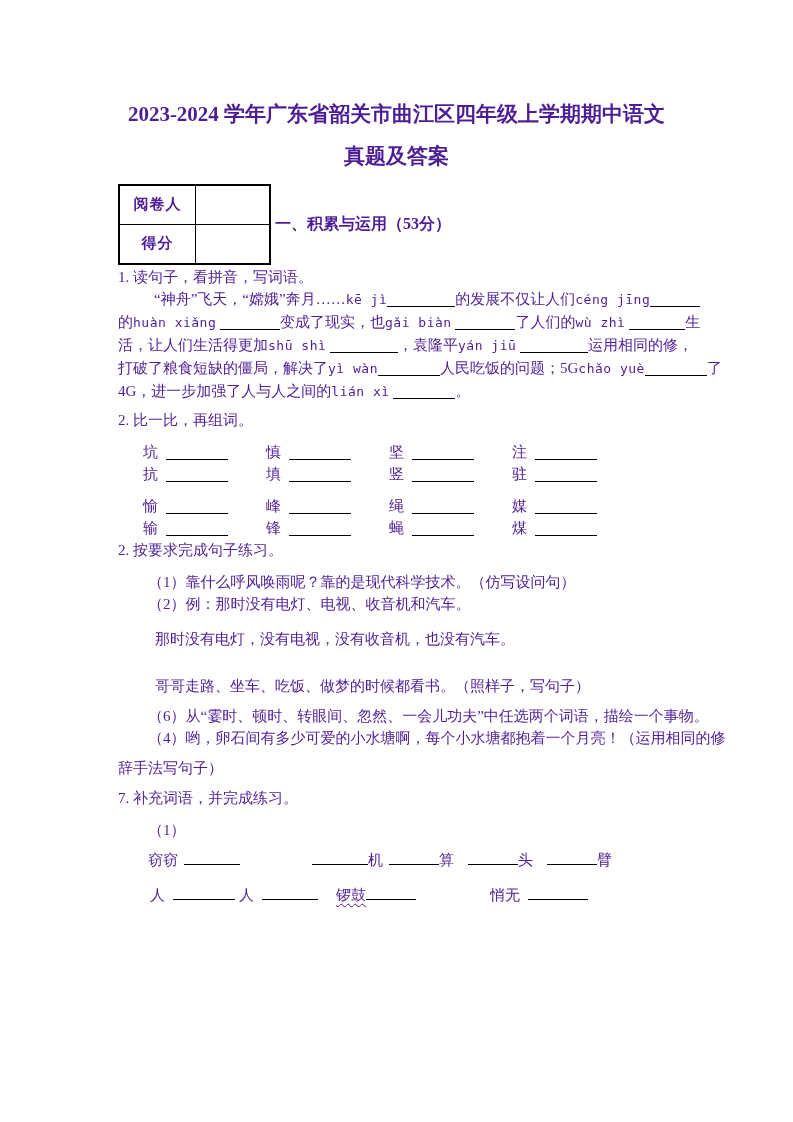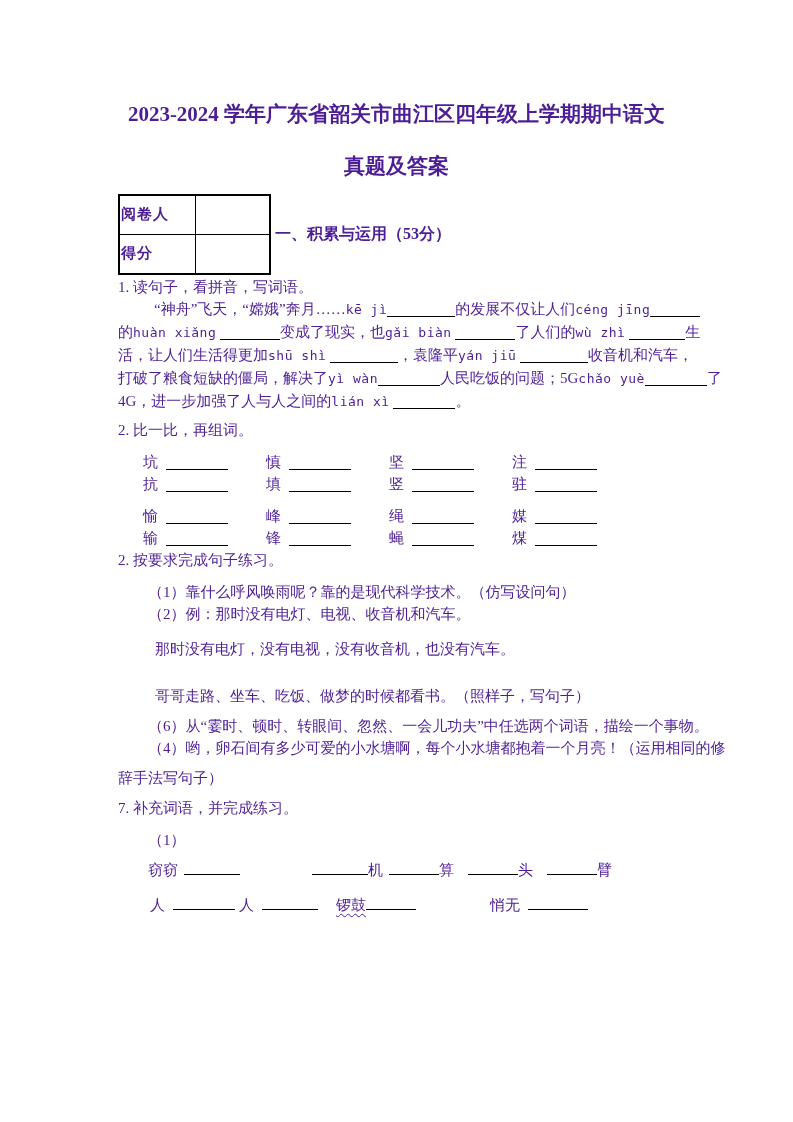--- a/index.html
+++ b/index.html
@@ -6,30 +6,30 @@
   .page {
     position:relative;
     width:793px; height:1122px;
     background:#ffffff;
     color:#4c1d95;
     font-family:"Liberation Serif","DejaVu Serif",serif;
     overflow:hidden;
   }
   .title { text-align:center; font-weight:bold; font-size:21px; line-height:28px; }
   .title1 { padding-top:100px; }
-  .title2 { margin-top:24px; }
+  .title2 { margin-top:14px; }
 
   .tablerow {
     margin-left:118px; margin-top:0;
     display:flex; align-items:center;
     height:76px; margin-bottom:0;
   }
   table.score { border-collapse:collapse; border:2px solid #000; }
   table.score td { border:1px solid #000; height:36px; font-size:15px; }
-  td.lbl { width:73px; font-weight:bold; letter-spacing:1px; }
+  td.lbl { width:73px; text-align:center; font-weight:bold; letter-spacing:1px; }
   td.val { width:71px; }
   .sec-heading { font-size:16px; font-weight:bold; margin-left:4px; white-space:nowrap; }
 
   .content { margin-left:118px; width:562px; font-size:15px; }
   .line { line-height:22px; white-space:nowrap; }
   .ind1 { padding-left:36px; }
   .ind2 { padding-left:30px; }
   .ind3 { padding-left:37px; }
 
   .py { font-family:"DejaVu Sans Mono",monospace; font-size:13px; letter-spacing:0.5px; }
@@ -71,21 +71,21 @@
   </div>
 
   <div class="content">
 
     <div class="line mt4">1. 读句子，看拼音，写词语。</div>
 
     <div class="line ind1 mt11"><span>“神舟”飞天，“嫦娥”奔月……</span><span class="py">kē jì</span><span class="blank b68"></span><span>的发展不仅让人们</span><span class="py">céng jīng</span><span class="blank b50"></span></div>
 
     <div class="line mt11"><span>的</span><span class="py">huàn xiǎng</span> <span class="blank b60"></span><span>变成了现实，也</span><span class="py">gǎi biàn</span> <span class="blank b60"></span><span>了人们的</span><span class="py">wù zhì</span> <span class="blank b56"></span><span>生</span></div>
 
-    <div class="line mt11"><span>活，让人们生活得更加</span><span class="py">shū shì</span> <span class="blank b68"></span><span>，袁隆平</span><span class="py">yán jiū</span> <span class="blank b68"></span><span>收音机和汽车，</span></div>
+    <div class="line mt11"><span>活，让人们生活得更加</span><span class="py">shū shì</span> <span class="blank b68"></span><span>，袁隆平</span><span class="py">yán jiū</span> <span class="blank b68"></span><span>运用相同的修，</span></div>
 
     <div class="line mt11"><span>打破了粮食短缺的僵局，解决了</span><span class="py">yì wàn</span><span class="blank b62"></span><span>人民吃饭的问题；5G</span><span class="py">chǎo yuè</span><span class="blank b62"></span><span>了</span></div>
 
     <div class="line mt11"><span>4G，进一步加强了人与人之间的</span><span class="py">lián xì</span> <span class="blank b62"></span><span>。</span></div>
 
     <div class="line mt6">2. 比一比，再组词。</div>
 
     <div class="wordrow line mt10">
       <span class="cell"><span>坑</span><span class="blank"></span></span>
       <span class="cell"><span>慎</span><span class="blank"></span></span>

